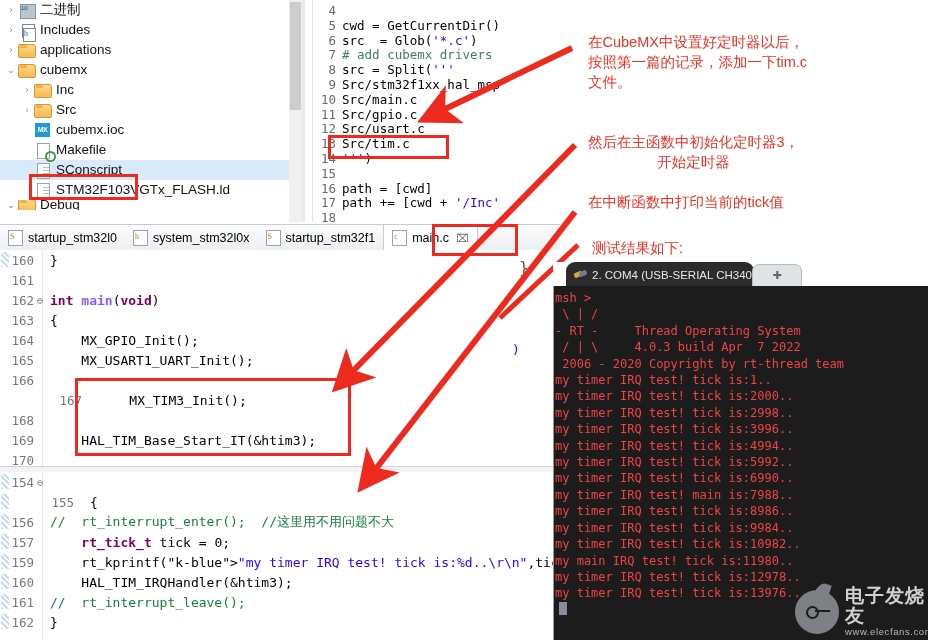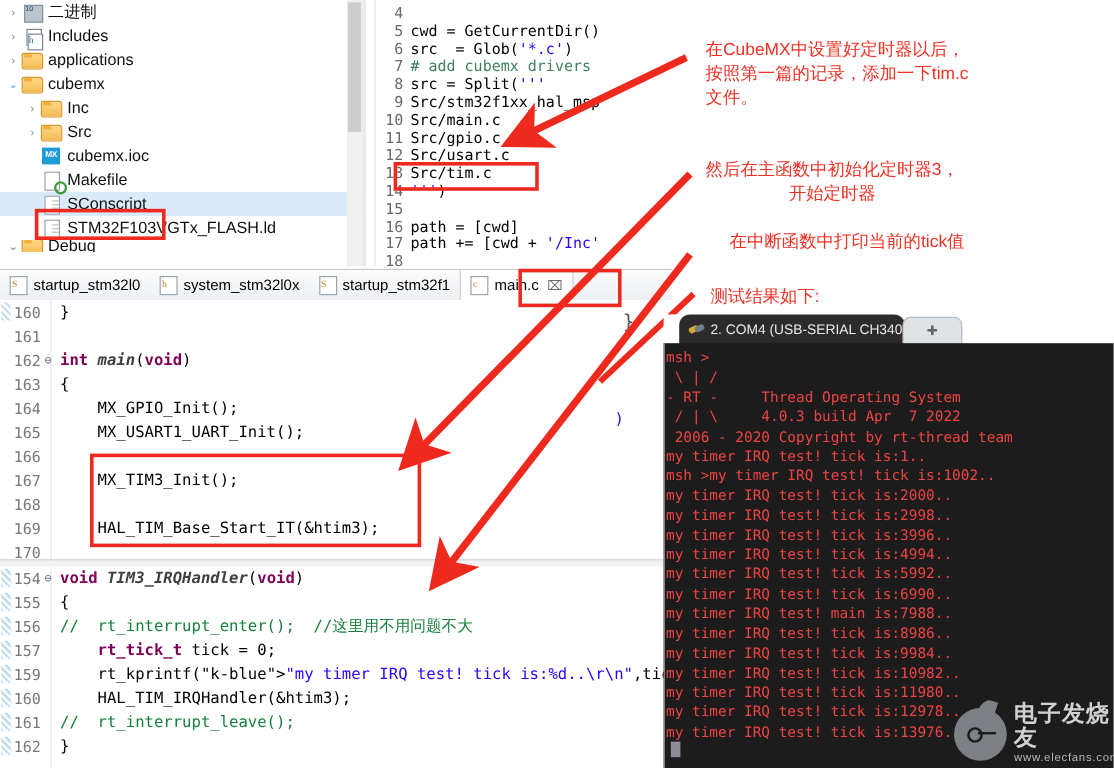--- a/index.html
+++ b/index.html
@@ -61,21 +61,21 @@
   
   #main-editor{left:0;top:250px;width:560px;height:222px;background:#fff;overflow:hidden;}
   #irq-editor{left:0;top:472px;width:560px;height:168px;background:#fff;overflow:hidden;}
   .chg{position:absolute;left:1px;width:8px;height:15px;
        background:repeating-linear-gradient(45deg,#c8dcf0 0 2px,#ffffff 2px 4px);}
   .eline{height:20px;display:flex;align-items:center;font-family:"DejaVu Sans Mono","Liberation Mono",monospace;font-size:13px;white-space:pre;}
   .enum{width:34px;text-align:right;color:#787878;flex:0 0 34px;font-size:12.5px;}
   .efold{width:12px;flex:0 0 12px;text-align:center;color:#6b7b8c;font-size:10px;}
   .ecode{padding-left:4px;}
   .k-purple{color:#7f0055;font-weight:bold;}
-  .k-bold{color:#404040;font-weight:bold;font-style:italic;}
+  .k-bold{color:#8b5cf6;font-weight:bold;}
   .k-green{color:#15803d;}
   .k-blue{color:#2a00ff;}
   .gutline{position:absolute;left:42px;top:0;width:1px;height:100%;background:#e8e8e8;}
   #ed-sep{left:0;top:466px;width:560px;height:6px;background:#f2f2f2;border-top:1px solid #d5d5d5;}
   #main-ed-vsb{left:553px;top:250px;width:7px;height:222px;background:#fff;}
 
   
   .ann{color:#ee3124;font-size:14.5px;line-height:20px;white-space:pre-line;}
   .redbox{border:3px solid #ee2a1f;}
   svg.arrows{position:absolute;left:0;top:0;width:928px;height:640px;pointer-events:none;}
@@ -242,51 +242,51 @@
 <div class="abs" id="main-editor">
   <div class="gutline"></div>
   <div id="main-lines">
       <div class="eline" style="position: relative;"><span class="chg" style="top:2px;"></span><span class="enum">160</span><span class="efold"></span><span class="ecode">}</span></div>
       <div class="eline" style="position: relative;"><span class="enum">161</span><span class="efold"></span><span class="ecode"></span></div>
       <div class="eline" style="position: relative;"><span class="enum">162</span><span class="efold">⊖</span><span class="ecode"><span class="k-purple">int</span> <span class="k-bold">main</span>(<span class="k-purple">void</span>)</span></div>
       <div class="eline" style="position: relative;"><span class="enum">163</span><span class="efold"></span><span class="ecode">{</span></div>
       <div class="eline" style="position: relative;"><span class="enum">164</span><span class="efold"></span><span class="ecode">    MX_GPIO_Init();</span></div>
       <div class="eline" style="position: relative;"><span class="enum">165</span><span class="efold"></span><span class="ecode">    MX_USART1_UART_Init();</span></div>
       <div class="eline" style="position: relative;"><span class="enum">166</span><span class="efold"></span><span class="ecode"></span></div>
-      <div class="eline" style="position: relative;"><span class="enum">167</span><span class="efold"></span><span class="ecode">    MX_TIM3_Init();</span></div>
+      <div class="eline" style="position: relative; margin-left: 48px;"><span class="enum">167</span><span class="efold"></span><span class="ecode">    MX_TIM3_Init();</span></div>
       <div class="eline" style="position: relative;"><span class="enum">168</span><span class="efold"></span><span class="ecode"></span></div>
       <div class="eline" style="position: relative;"><span class="enum">169</span><span class="efold"></span><span class="ecode">    HAL_TIM_Base_Start_IT(&amp;htim3);</span></div>
       <div class="eline" style="position: relative;"><span class="enum">170</span><span class="efold"></span><span class="ecode"></span></div>
     </div>
 </div>
 <div class="abs" id="stray-brace">}</div>
 <div class="abs" id="stray-paren">)</div>
 <div class="abs" id="ed-sep"></div>
 <div class="abs" id="main-ed-vsb"></div>
 
 <div class="abs" id="irq-editor">
   <div class="gutline"></div>
   <div id="irq-lines">
-      <div class="eline" style="position: relative;"><span class="chg" style="top:2px;"></span><span class="enum">154</span><span class="efold">⊖</span><span class="ecode"><span class="k-purple">void</span> <span class="k-bold">TIM3_IRQHandler</span>(<span class="k-purple">void</span>)</span></div>
-      <div class="eline" style="position: relative;"><span class="chg" style="top:2px;"></span><span class="enum">155</span><span class="efold"></span><span class="ecode">{</span></div>
+      <div class="eline" style="position: relative;"><span class="chg" style="top:2px;"></span><span class="enum">154</span><span class="efold">⊖</span></div>
+      <div class="eline" style="position: relative; padding-left: 40px;"><span class="chg" style="top:2px;"></span><span class="enum">155</span><span class="efold"></span><span class="ecode">{</span></div>
       <div class="eline" style="position: relative;"><span class="chg" style="top:2px;"></span><span class="enum">156</span><span class="efold"></span><span class="ecode"><span class="k-green">//  rt_interrupt_enter();  //这里用不用问题不大</span></span></div>
       <div class="eline" style="position: relative;"><span class="chg" style="top:2px;"></span><span class="enum">157</span><span class="efold"></span><span class="ecode">    <span class="k-purple">rt_tick_t</span> tick = 0;</span></div>
       <div class="eline" style="position: relative;"><span class="chg" style="top:2px;"></span><span class="enum">159</span><span class="efold"></span><span class="ecode">    rt_kprintf(<span class="&lt;span">"k-blue"</span>&gt;<span class="k-blue">"my timer IRQ test! tick is:%d..\r\n"</span></span>,tick);</div>
       <div class="eline" style="position: relative;"><span class="chg" style="top:2px;"></span><span class="enum">160</span><span class="efold"></span><span class="ecode">    HAL_TIM_IRQHandler(&amp;htim3);</span></div>
       <div class="eline" style="position: relative;"><span class="chg" style="top:2px;"></span><span class="enum">161</span><span class="efold"></span><span class="ecode"><span class="k-green">//  rt_interrupt_leave();</span></span></div>
       <div class="eline" style="position: relative;"><span class="chg" style="top:2px;"></span><span class="enum">162</span><span class="efold"></span><span class="ecode">}</span></div>
     </div>
 </div>
 
 <div class="abs ann" style="left:588px;top:32px;">在CubeMX中设置好定时器以后，
 按照第一篇的记录，添加一下tim.c
 文件。</div>
 <div class="abs ann" style="left:588px;top:132px;text-align:center;">然后在主函数中初始化定时器3，
 开始定时器</div>
-<div class="abs ann" style="left:588px;top:192px;margin-left:20px;">在中断函数中打印当前的tick值</div>
+<div class="abs ann" style="left:588px;top:192px;">在中断函数中打印当前的tick值</div>
 <div class="abs ann" style="left:592px;top:238px;">测试结果如下:</div>
 
 <div class="abs redbox" style="left:29px;top:174px;width:103px;height:20px;"></div>
 <div class="abs redbox" style="left:328px;top:135px;width:115px;height:18px;"></div>
 <div class="abs redbox" style="left:432px;top:224px;width:80px;height:26px;"></div>
 <div class="abs redbox" style="left:75px;top:378px;width:270px;height:72px;"></div>
 
 <svg class="arrows" viewBox="0 0 928 640">
   <defs>
     <marker id="ah" markerWidth="7" markerHeight="7" refX="2.2" refY="3.5" orient="auto">
@@ -311,32 +311,31 @@
 
 <div class="abs" id="terminal">
   <div id="term-body">
     <div id="term-lines" style="padding-top:3px;">
         <div class="tline">msh &gt;</div>
         <div class="tline"> \ | /</div>
         <div class="tline">- RT -     Thread Operating System</div>
         <div class="tline"> / | \     4.0.3 build Apr  7 2022</div>
         <div class="tline"> 2006 - 2020 Copyright by rt-thread team</div>
         <div class="tline">my timer IRQ test! tick is:1..</div>
-        <div class="tline">msh &gt;my timer IRQ test! tick is:1002..</div>
         <div class="tline">my timer IRQ test! tick is:2000..</div>
         <div class="tline">my timer IRQ test! tick is:2998..</div>
         <div class="tline">my timer IRQ test! tick is:3996..</div>
         <div class="tline">my timer IRQ test! tick is:4994..</div>
         <div class="tline">my timer IRQ test! tick is:5992..</div>
         <div class="tline">my timer IRQ test! tick is:6990..</div>
         <div class="tline">my timer IRQ test! main is:7988..</div>
         <div class="tline">my timer IRQ test! tick is:8986..</div>
         <div class="tline">my timer IRQ test! tick is:9984..</div>
         <div class="tline">my timer IRQ test! tick is:10982..</div>
-        <div class="tline">my timer IRQ test! tick is:11980..</div>
+        <div class="tline">my main IRQ test! tick is:11980..</div>
         <div class="tline">my timer IRQ test! tick is:12978..</div>
         <div class="tline">my timer IRQ test! tick is:13976..</div>
       </div>
     <div id="term-cursor"></div>
   </div>
 </div>
 
 <div class="abs" id="watermark">
   <div id="wm-logo">
       <div id="wm-leaf"></div>

